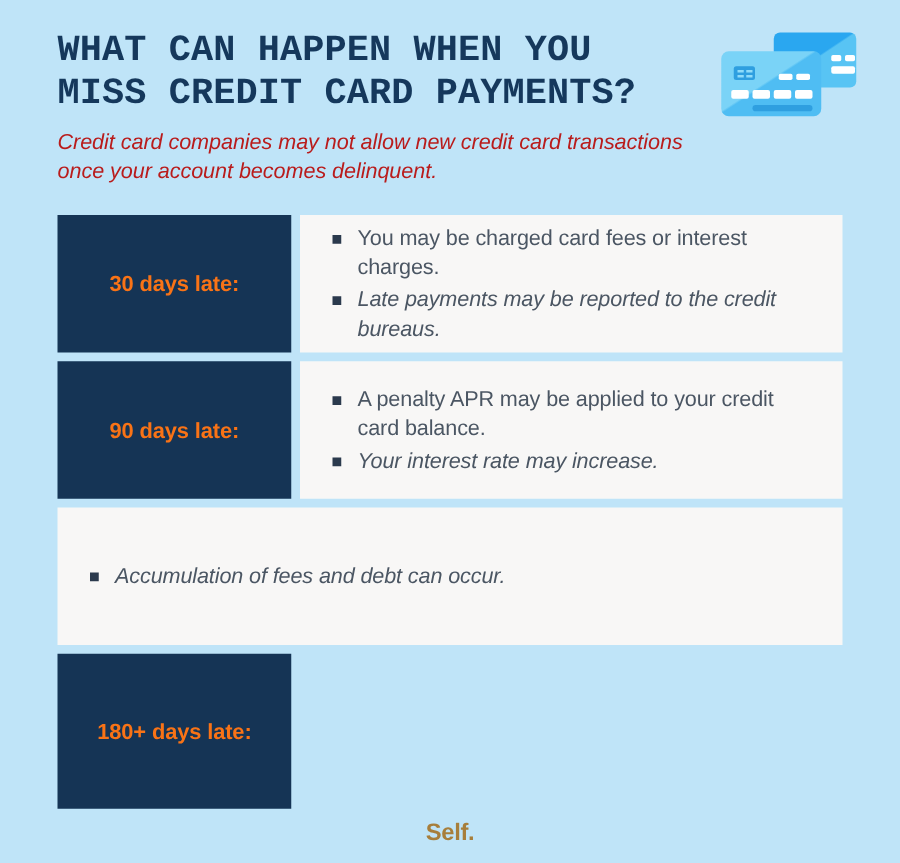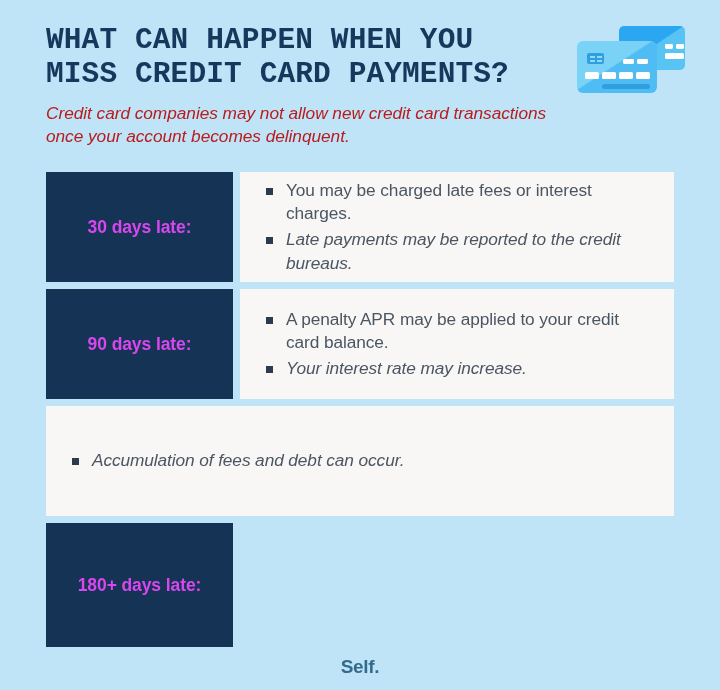--- a/index.html
+++ b/index.html
@@ -75,21 +75,21 @@
 
   .row {
     display: flex;
     align-items: stretch;
     gap: 7px;
   }
 
   .row-label {
     flex: 0 0 187px;
     background: #153455;
-    color: #d946ef;
+    color: #f97316;
     font-size: 17.5px;
     font-weight: bold;
     display: flex;
     align-items: center;
     justify-content: center;
     text-align: center;
     padding: 6px 25px;
     box-sizing: border-box;
     letter-spacing: -0.1px;
   }
@@ -147,21 +147,21 @@
     left: 0;
     right: 0;
     bottom: 12px;
     text-align: center;
   }
 
   .brand {
     display: inline-block;
     font-size: 19px;
     font-weight: bold;
-    color: #0c4a6e;
+    color: #a16207;
     opacity: 0.78;
     letter-spacing: -0.3px;
   }
 </style>
 </head>
 <body>
 
 <div class="infographic">
 
   <div class="header">
@@ -206,21 +206,21 @@
       <rect x="31" y="64" width="48" height="5" rx="2.5" fill="#2f9fe0"></rect>
     </svg>
   </div>
 
   <div class="rows">
 
     <div class="row row-1">
       <div class="row-label">30 days late:</div>
       <div class="row-body">
         <ul class="bullets">
-          <li>You may be charged late fees or interest charges.</li>
+          <li>You may be charged card fees or interest charges.</li>
           <li>Late payments may be reported to the credit bureaus.</li>
         </ul>
       </div>
     </div>
 
     <div class="row row-2">
       <div class="row-label">90 days late:</div>
       <div class="row-body">
         <ul class="bullets">
           <li>A penalty APR may be applied to your credit card balance.</li>

